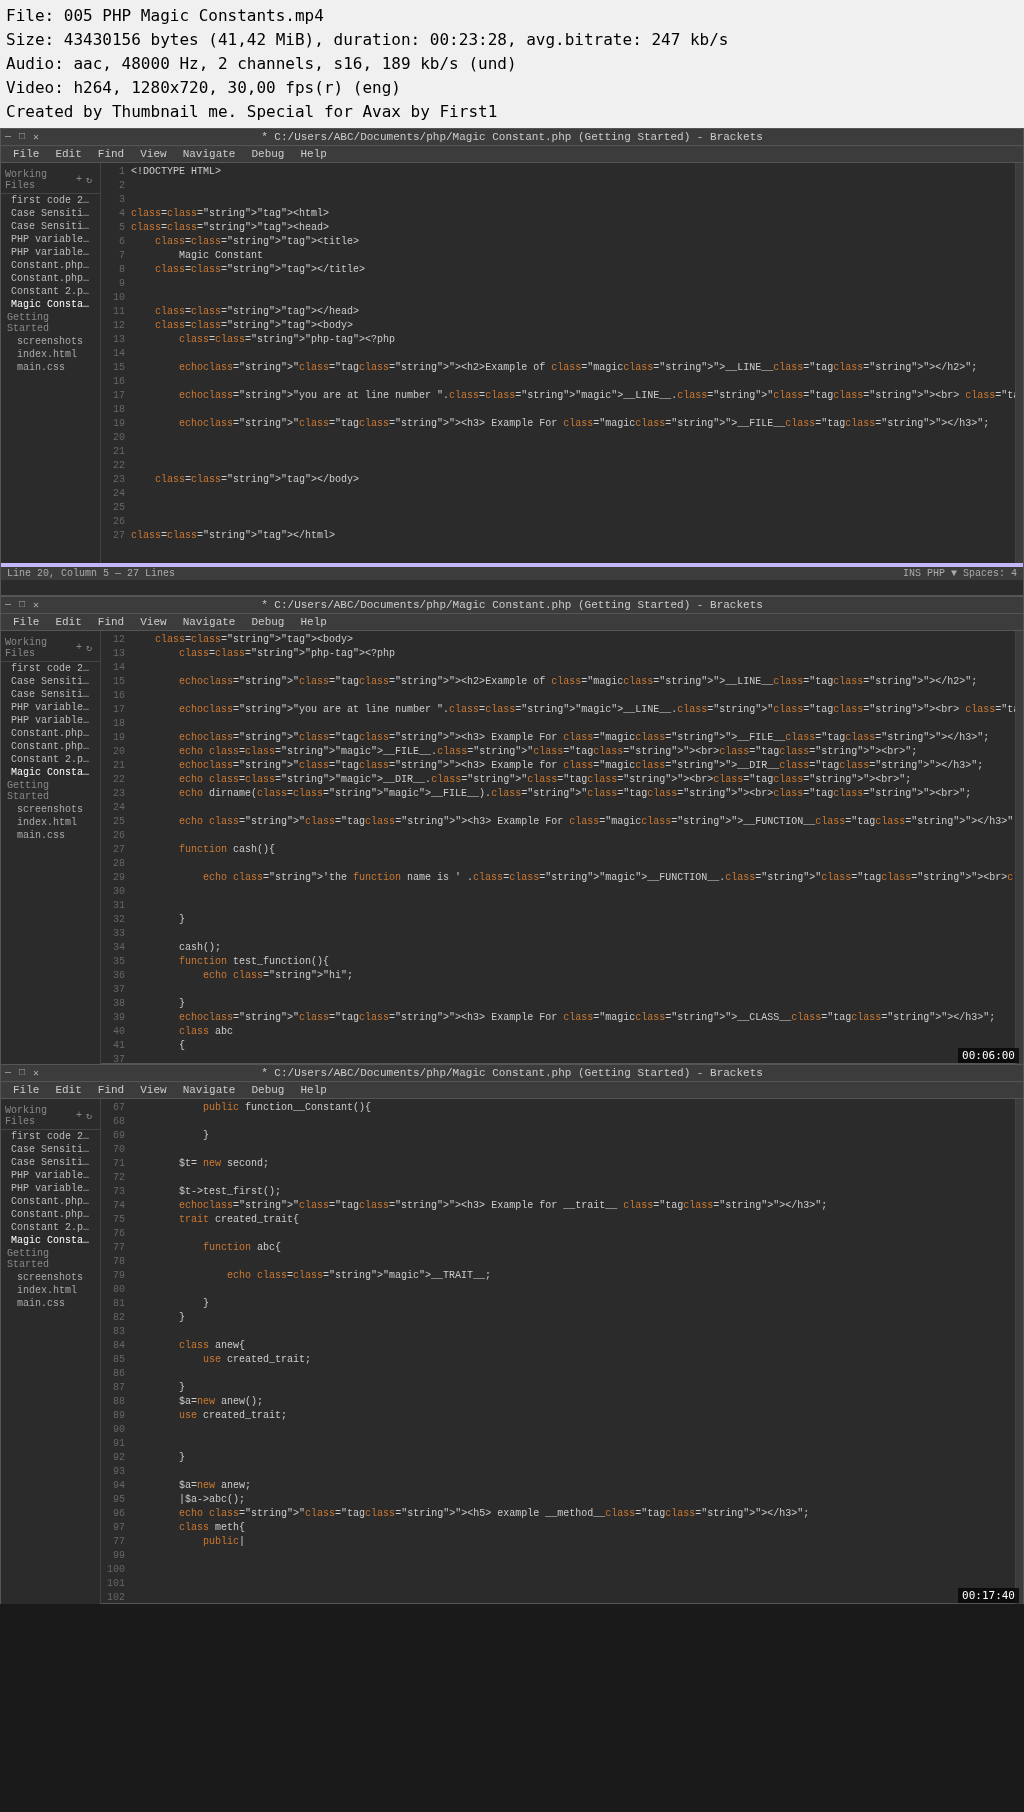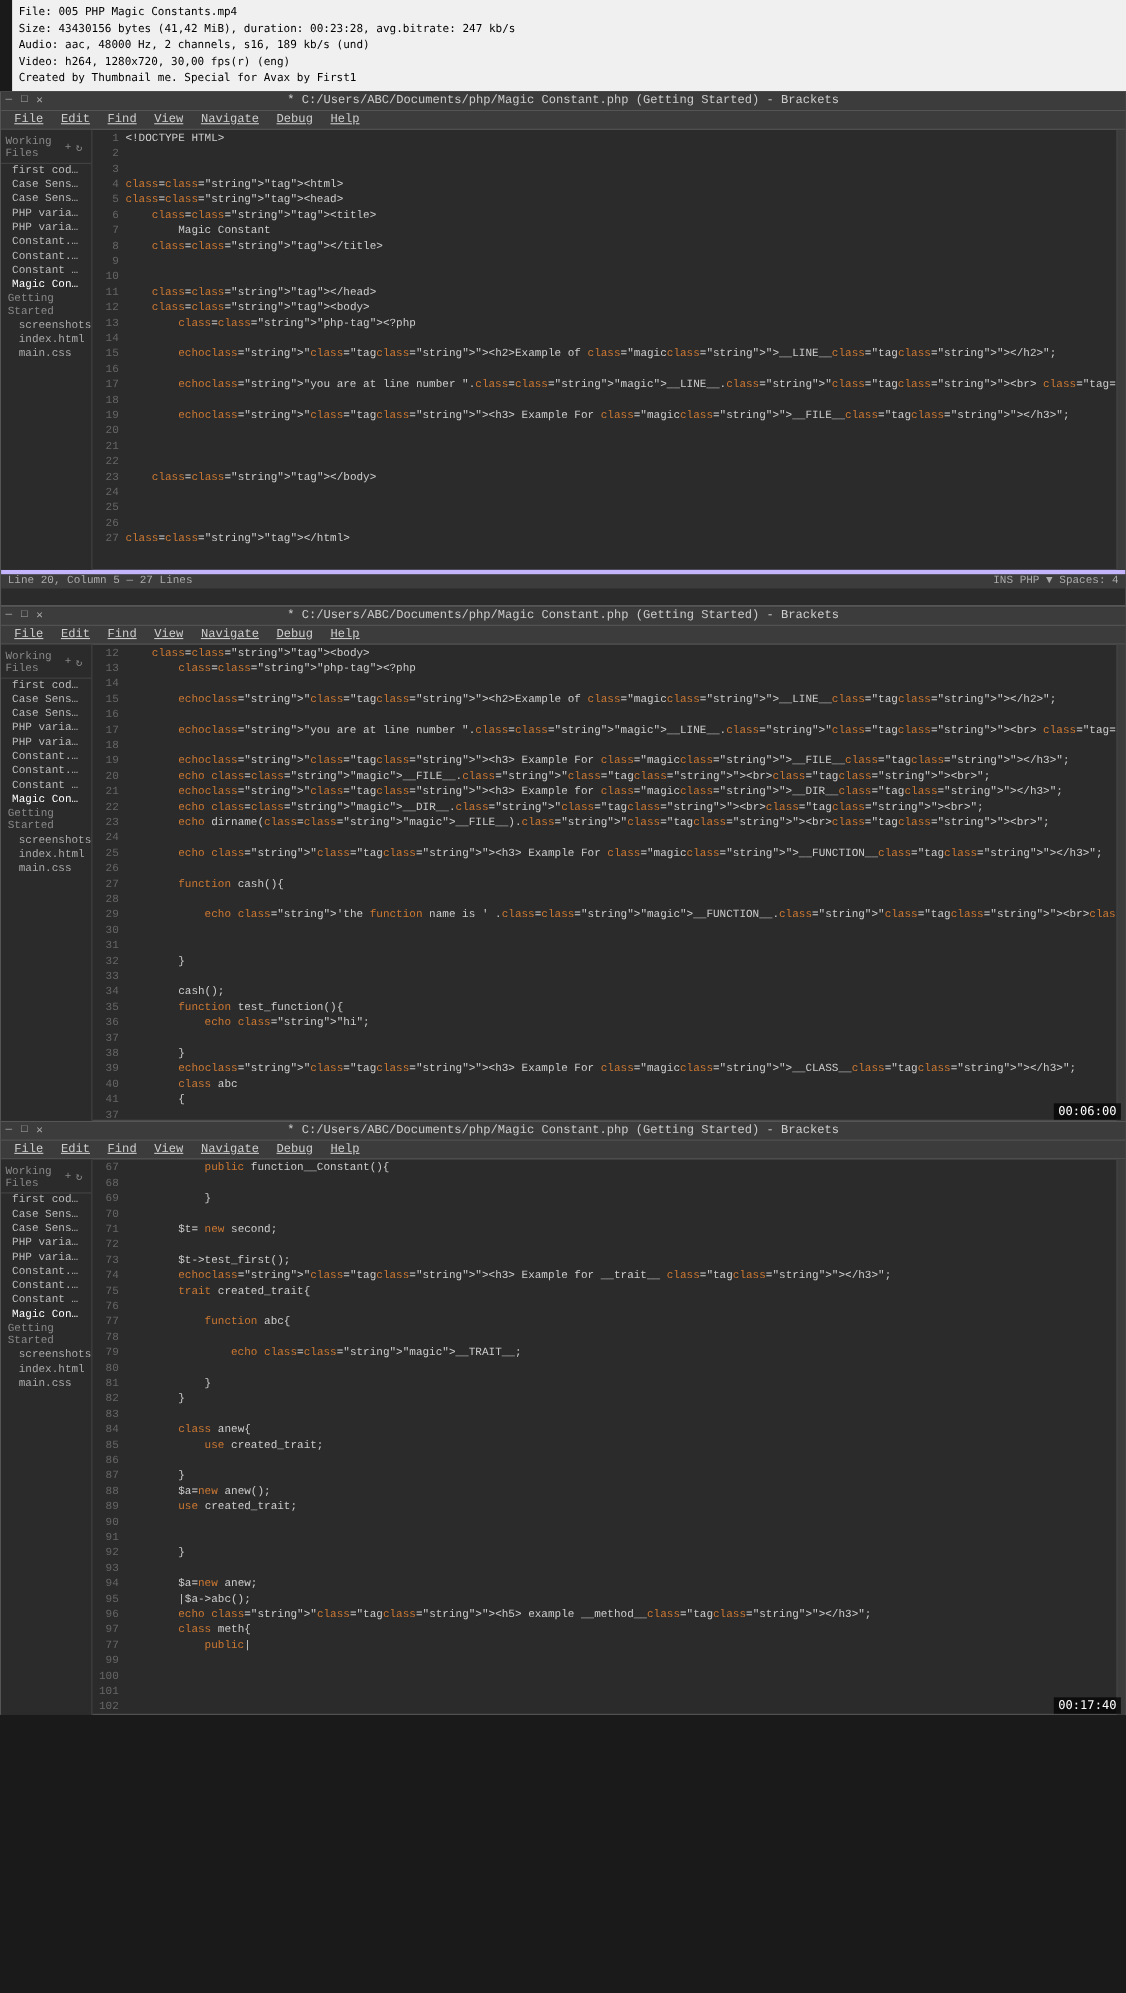--- a/index.html
+++ b/index.html
@@ -9,24 +9,23 @@
       font-size: 11px;
       color: #ccc;
       width: 1024px;
     }
 
     
     .video-info {
       background: #f0f0f0;
       color: #000;
       padding: 4px 6px;
-      font-size: 10px;
+      font-size: 16px;
       line-height: 1.5;
       font-family: monospace;
-      margin-left: 11px;
     }
 
     
     .editor-panel {
       border: 1px solid #555;
       margin-bottom: 0;
       background: #2b2b2b;
       position: relative;
     }
 
@@ -57,31 +56,30 @@
       display: flex;
       gap: 0;
       border-bottom: 1px solid #555;
       padding: 0 4px;
     }
     .menubar span {
       color: #ccc;
       font-size: 11px;
       padding: 2px 8px;
       cursor: pointer;
-      text-decoration: underline;
     }
 
     
     .editor-body {
       display: flex;
     }
 
     
     .sidebar {
-      width: 83px;
+      width: 100px;
       background: #2b2b2b;
       border-right: 1px solid #444;
       padding: 4px 0;
       min-height: 400px;
     }
     .sidebar-item {
       font-size: 10px;
       color: #bbb;
       padding: 1px 10px;
       cursor: pointer;

